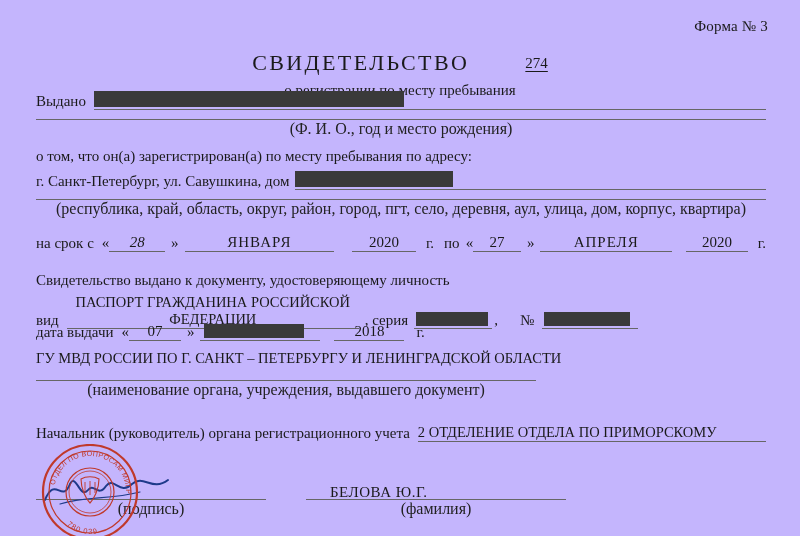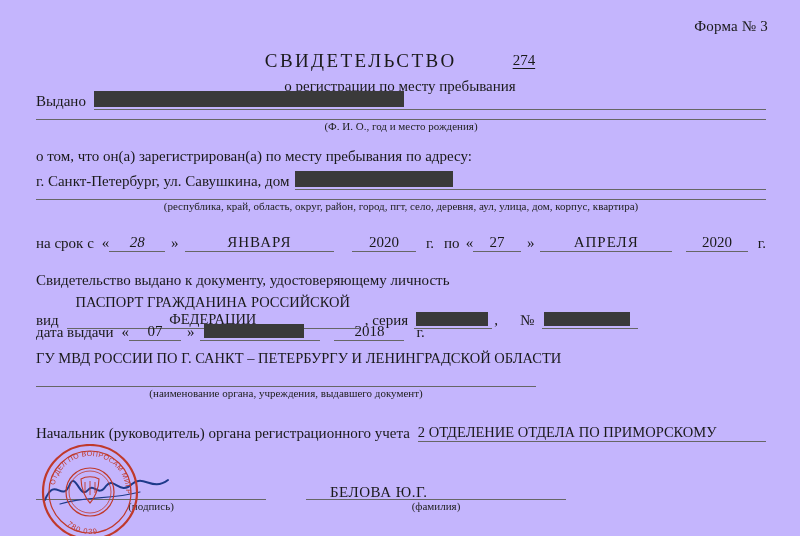--- a/index.html
+++ b/index.html
@@ -26,21 +26,21 @@
     letter-spacing: 0.2px;
   }
   .title-block {
     position: absolute;
     top: 50px;
     left: 0;
     width: 800px;
     text-align: center;
   }
   .title-main {
-    font-size: 19px;
+    font-size: 22px;
     letter-spacing: 2.4px;
     display: inline-block;
   }
   .title-num {
     display: inline-block;
     margin-left: 56px;
     font-size: 15px;
     text-decoration: underline;
     text-underline-offset: 3px;
     vertical-align: 2px;
@@ -56,21 +56,21 @@
   }
   .lbl {
     font-size: 15px;
     white-space: nowrap;
   }
   .rule {
     border-bottom: 1px solid #666;
     height: 1px;
   }
   .caption {
-    font-size: 11px;
+    font-size: 16px;
     text-align: center;
     color: #222;
     width: 100%;
   }
   .ul {
     display: inline-block;
     border-bottom: 1px solid #666;
     text-align: center;
   }
   .flexline {
@@ -193,21 +193,21 @@
       <span class="lbl" style="padding:0 6px;">»</span>
       <span class="ul" style="width:120px; height:17px; position:relative;">
         <span style="position:absolute; left:4px; bottom:2px; width:100px; height:14px; background:#3a3a3a; display:inline-block;"></span>
       </span>
       <span class="ul lbl" style="width:70px; margin-left:14px;">2018</span>
       <span class="lbl" style="padding-left:12px;">г.</span>
     </div>
   </div>
 
   <div class="row" style="top:350px;">
-    <div class="smallcaps" style="padding-bottom:18px;">ГУ  МВД  РОССИИ  ПО  Г. САНКТ – ПЕТЕРБУРГУ  И  ЛЕНИНГРАДСКОЙ ОБЛАСТИ</div>
+    <div class="smallcaps" style="padding-bottom:12px;">ГУ  МВД  РОССИИ  ПО  Г. САНКТ – ПЕТЕРБУРГУ  И  ЛЕНИНГРАДСКОЙ ОБЛАСТИ</div>
     <div class="rule" style="width:500px;"></div>
     <div class="caption" style="width:500px;">(наименование органа, учреждения, выдавшего документ)</div>
   </div>
 
   <div class="row" style="top:424px;">
     <div class="flexline">
       <span class="lbl" style="padding-right:8px;">Начальник (руководитель) органа регистрационного учета</span>
       <span class="ul smallcaps grow" style="text-align:left; height:auto;">2 ОТДЕЛЕНИЕ ОТДЕЛА  ПО ПРИМОРСКОМУ</span>
     </div>
   </div>

